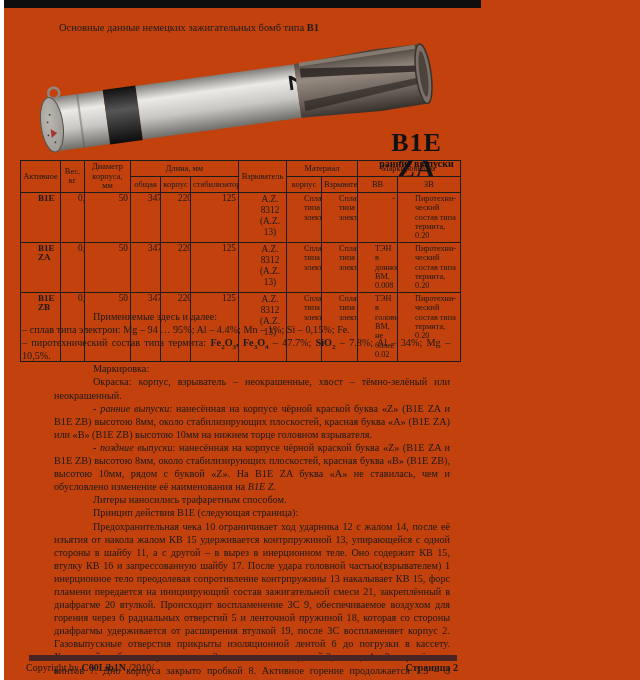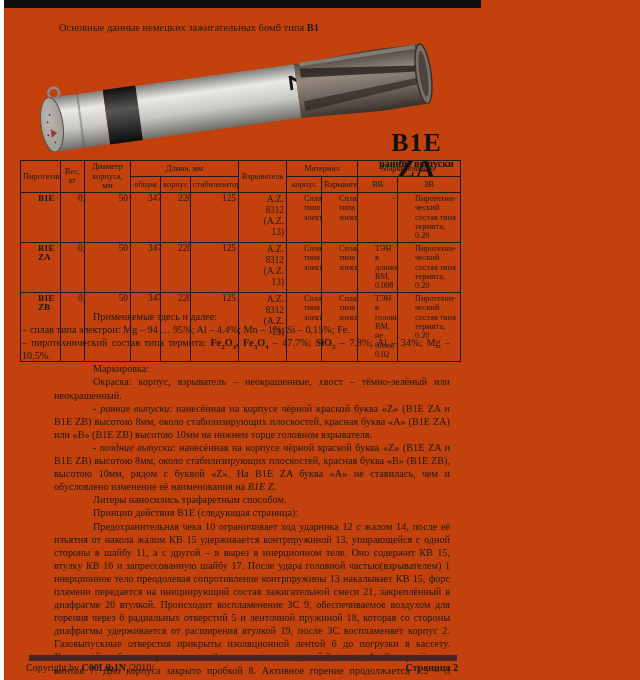--- a/index.html
+++ b/index.html
@@ -13,21 +13,21 @@
   .figure svg{position:absolute;left:0;top:0;}
   .model-label{position:absolute;left:357px;top:100px;width:95px;text-align:center;font-weight:bold;font-size:26px;letter-spacing:1px;color:#111;line-height:26px;}
   .model-sublabel{position:absolute;left:357px;top:128px;width:95px;text-align:center;font-weight:bold;font-size:10px;color:#111;}
 
   table.spec{position:absolute;left:16px;top:160px;width:440px;border-collapse:collapse;table-layout:fixed;font-size:8.4px;line-height:9.6px;}
   table.spec th,table.spec td{border:1px solid #1b1b1b;padding:1px 2px;overflow:hidden;}
   table.spec th{font-weight:normal;text-align:center;vertical-align:middle;height:11px;}
   table.spec td{vertical-align:top;height:38px;padding-left:17px;}
   td.cname{font-weight:bold;font-size:9px;}
   td.num{text-align:right;font-size:9.3px;}
-  td.fuze{text-align:right;font-size:9.3px;line-height:11px;padding-top:4px;}
+  td.fuze{text-align:center;font-size:9.3px;line-height:11px;padding-top:4px;}
   td.small{font-size:8.2px;line-height:9.4px;}
 
   .notes{position:absolute;left:18px;top:310px;width:428px;font-size:10.2px;line-height:13.1px;text-align:justify;}
   .notes p{margin:0;}
   .notes p.ind{text-indent:39px;padding-left:32px;}
   .notes sub{font-size:7px;line-height:0;}
   .notes i{font-style:italic;}
 
   .footer-rule{position:absolute;left:25px;top:655px;width:428px;height:6px;background:#4a2323;}
   .footer-row{position:absolute;left:22px;top:662px;width:432px;font-size:10px;}
@@ -112,21 +112,21 @@
         <col style="width:30px">
         <col style="width:48px">
       <col style="width:48px">
         <col style="width:35px">
         <col style="width:36px">
       <col style="width:40px">
         <col style="width:63px">
     </colgroup>
     <thead>
       <tr>
-        <th rowspan="2">Пиротехни</th>
+        <th rowspan="2">Активное</th>
         <th rowspan="2">Вес, кг</th>
         <th rowspan="2">Диаметр корпуса, мм</th>
         <th colspan="3">Длина, мм</th>
         <th rowspan="2">Взрыватель</th>
         <th colspan="2">Материал</th>
         <th colspan="2">Маркировка, кг</th>
       </tr>
       <tr>
         <th>общая</th>
         <th>корпус</th>

